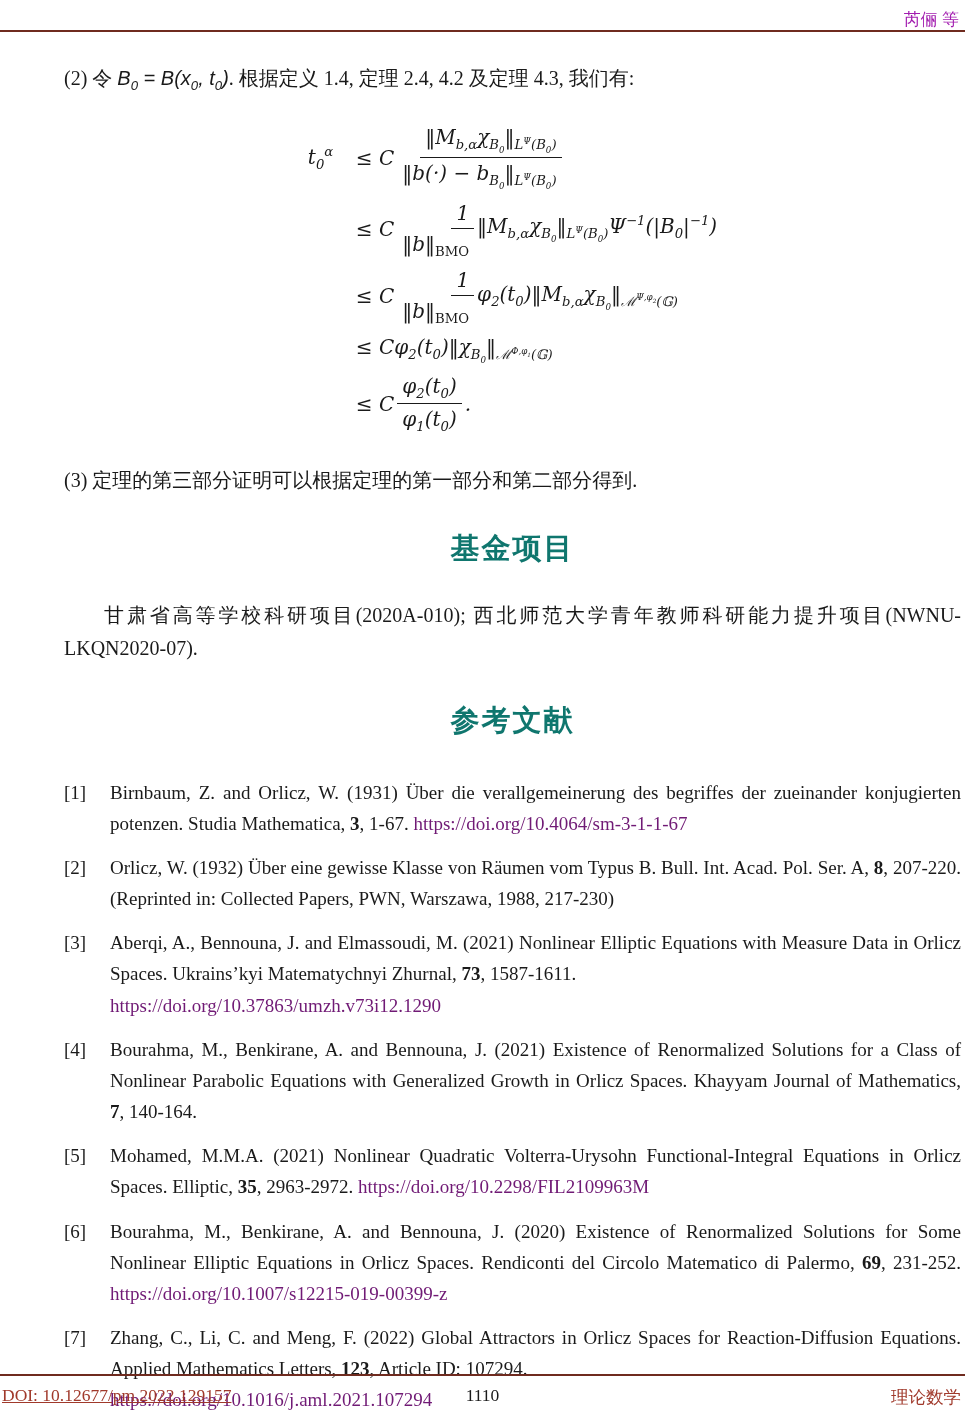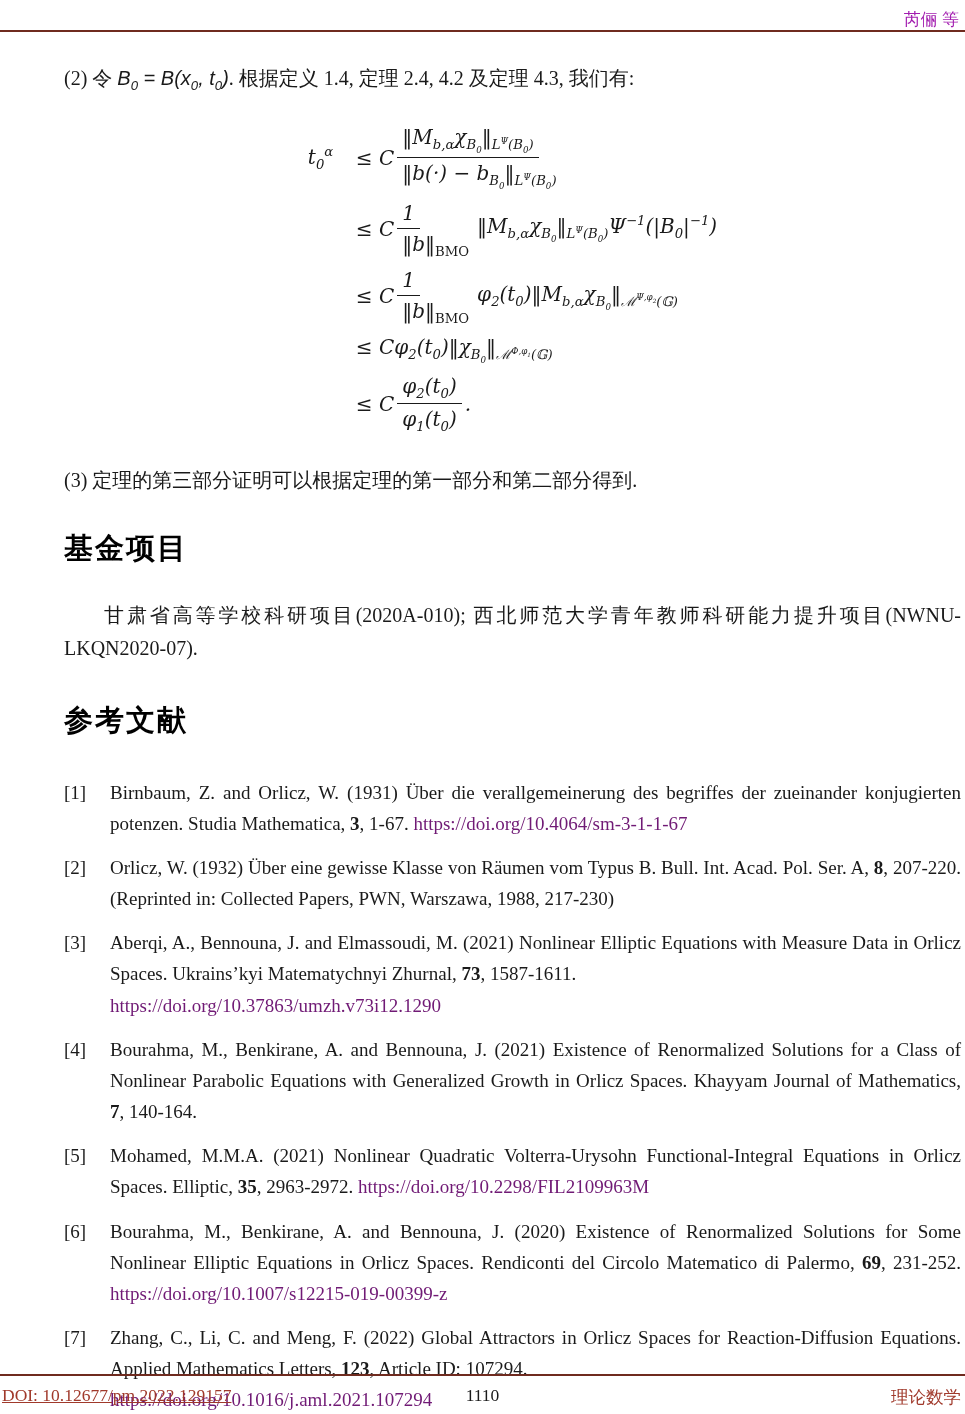--- a/index.html
+++ b/index.html
@@ -23,28 +23,28 @@
   .p3 { margin-top: 4px; }
 
   
   .math-block { width: fit-content; margin: 28px auto 30px; font-size: 20px; }
   .math { font-family: "DejaVu Serif", serif; font-style: italic; }
   .math .rm { font-style: normal; }
   .math sub, .math sup { font-size: 0.66em; line-height: 1; }
   .math-row { display: flex; align-items: center; margin: 10px 0; }
   .m-lhs { min-width: 48px; }
   .m-rhs { display: inline-flex; align-items: center; }
-  .frac { display: inline-flex; flex-direction: column; align-items: flex-start; vertical-align: middle; margin: 0 3px; }
+  .frac { display: inline-flex; flex-direction: column; align-items: flex-end; vertical-align: middle; margin: 0 3px; }
   .frac .num { border-bottom: 1.5px solid #1a1a1a; padding: 0 5px 3px; text-align: center; }
   .frac .den { padding: 3px 5px 0; text-align: center; }
 
   
   .section-heading {
-    font-size: 29px; font-weight: 700; color: #000000;
-    margin: 32px 0 0 0; letter-spacing: 2px;
+    font-size: 29px; font-weight: 700; color: #0f766e;
+    margin: 32px 0 0 0; letter-spacing: 2px; text-align: center;
   }
   .funding-text { margin-top: 30px; text-indent: 2em; }
   .refs-heading { margin-top: 36px; }
 
   
   .refs { list-style: none; margin: 36px 0 0 0; padding: 0 0 0 0; font-size: 19px; }
   .ref-item { display: flex; margin-bottom: 13px; line-height: 1.64; }
   .ref-label { flex: 0 0 46px; }
   .ref-body { flex: 1; text-align: justify; }
   .seg-n { font-style: normal; }

